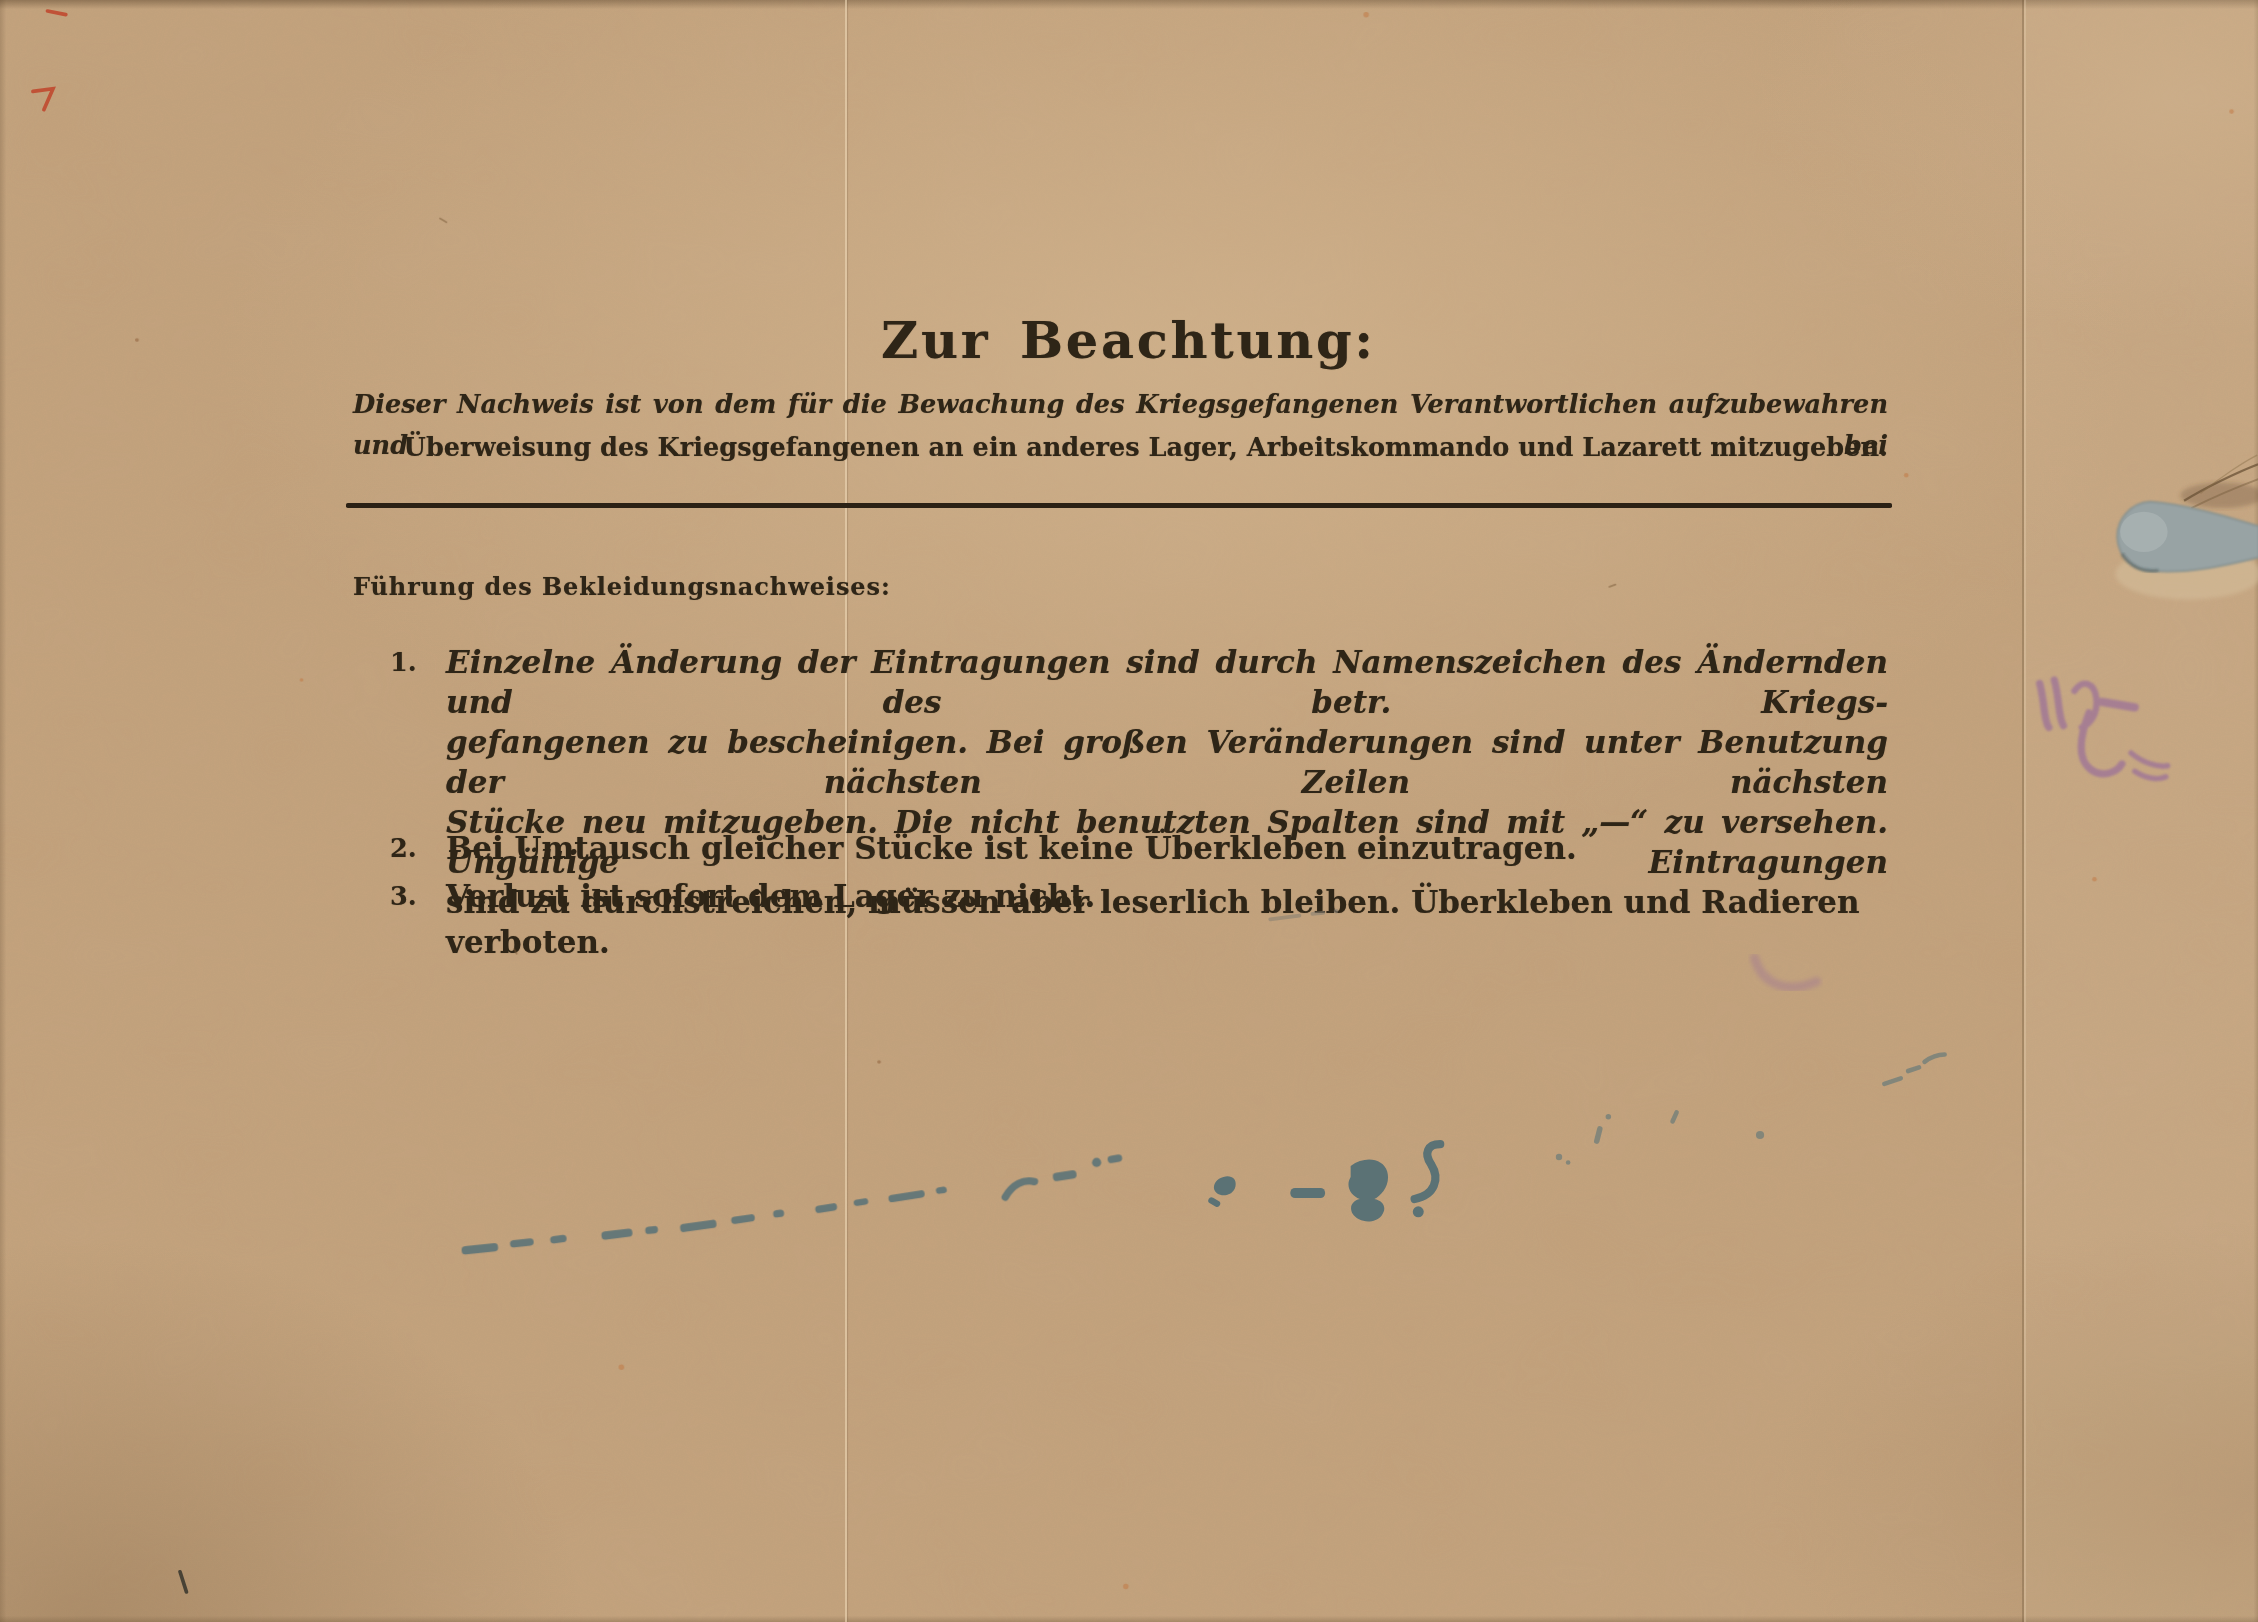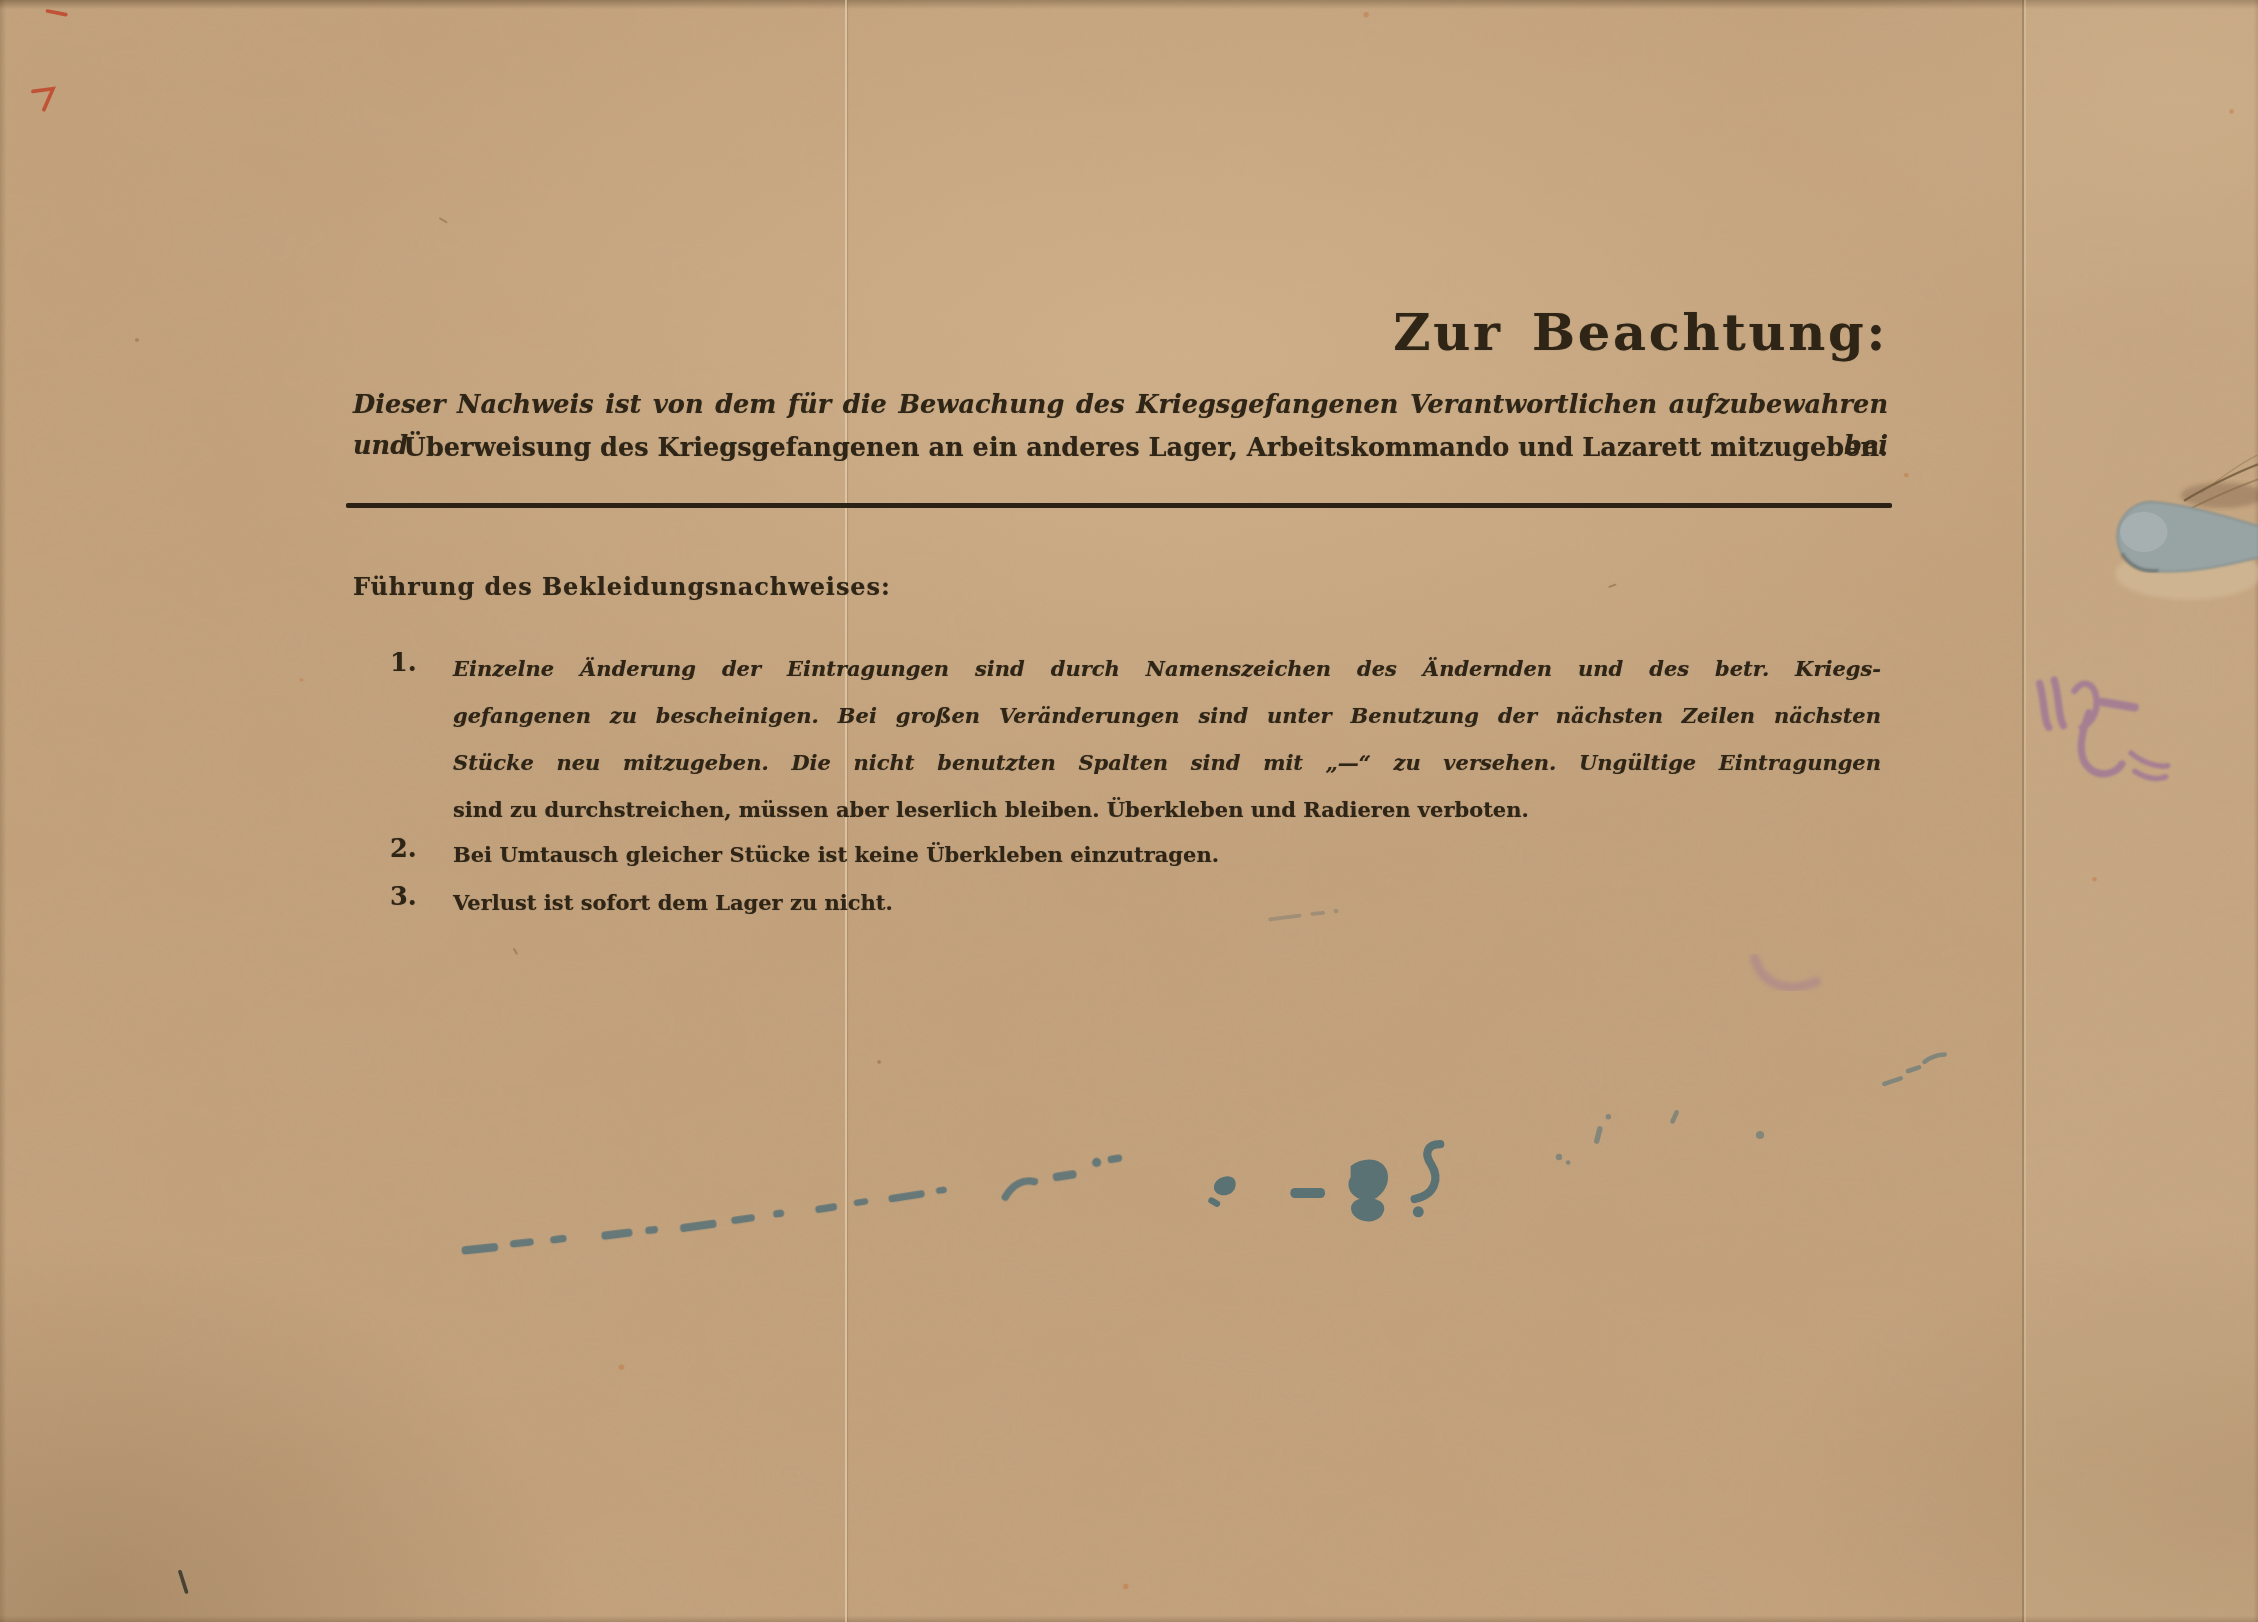--- a/index.html
+++ b/index.html
@@ -43,21 +43,21 @@
     pointer-events:none;
   }
   
   .content{
     position:absolute;left:353px;top:0;width:1535px;height:100%;
     color:#2e2517;
     text-shadow:0 0 0.9px rgba(46,37,23,.45);
   }
   .title{
     position:absolute;top:302px;left:0;width:100%;
-    margin:0;text-align:right;
+    margin:8px;text-align:center;
     font-size:51px;font-weight:bold;letter-spacing:2.7px;word-spacing:9.1px;
   }
   .intro-line{position:absolute;left:0;width:100%;margin:0;font-size:25.6px;font-weight:bold;line-height:41px;}
   .jline{text-align:justify;text-align-last:justify;font-style:italic;}
   .cline{text-align:right;}
   .intro-1{top:384px;}
   .intro-2{top:427px;}
   .rule{
     position:absolute;top:503px;left:-7.3px;width:1546px;height:4.6px;
     background:#2b2115;border-radius:1.8px;
@@ -68,21 +68,21 @@
   }
   .list-item{position:absolute;left:0;width:100%;}
   .item-1{top:642px;}
   .item-2{top:828px;}
   .item-3{top:876px;}
   .item-number{
     position:absolute;left:37px;top:0;
     font-size:25.6px;font-weight:bold;line-height:40px;
   }
   .item-text{margin-left:93px;width:1442px;}
-  .item-line{margin:7px;font-size:21px;font-weight:bold;line-height:40px;}
+  .item-line{margin:0;font-size:31px;font-weight:bold;line-height:40px;}
   .marks-svg{position:absolute;inset:0;pointer-events:none;}
 </style>
 </head>
 <body>
 
 <div class="page">
 
   <svg class="noise-svg" width="2259" height="1623" aria-hidden="true" viewBox="0 0 2472 1776">
     <filter id="paperGrain">
       <feTurbulence type="fractalNoise" baseFrequency="0.8" numOctaves="2" seed="7"></feTurbulence>

